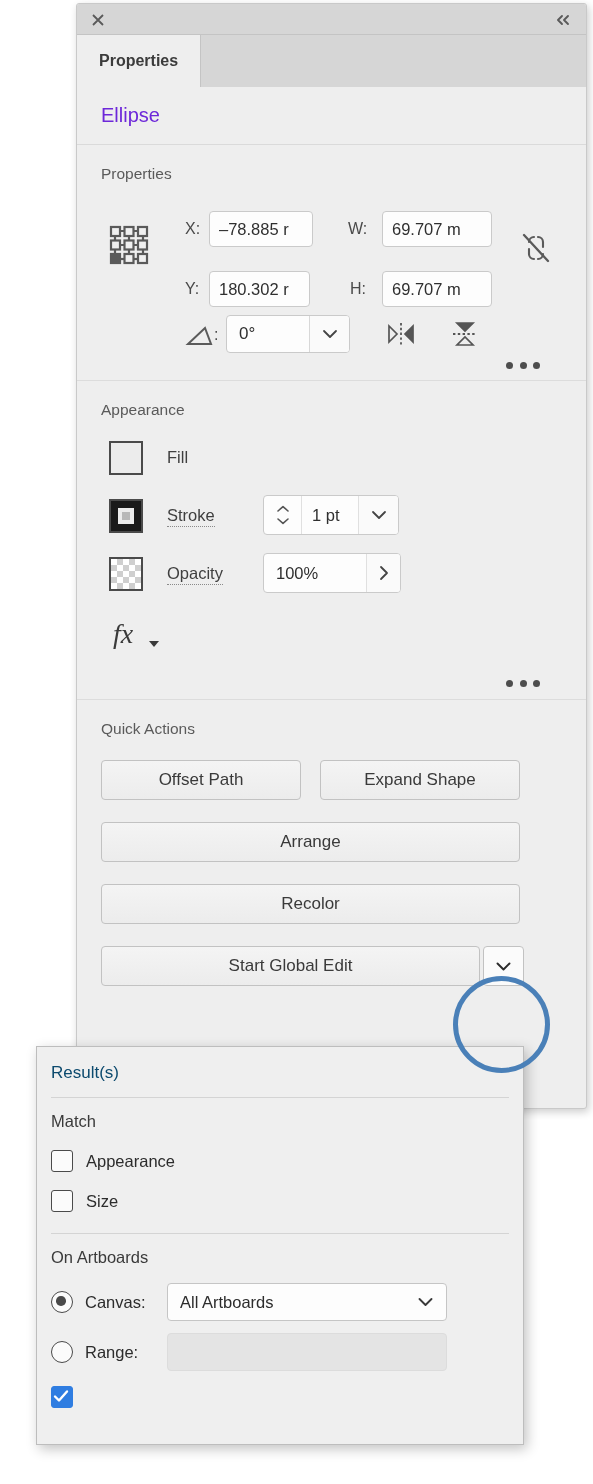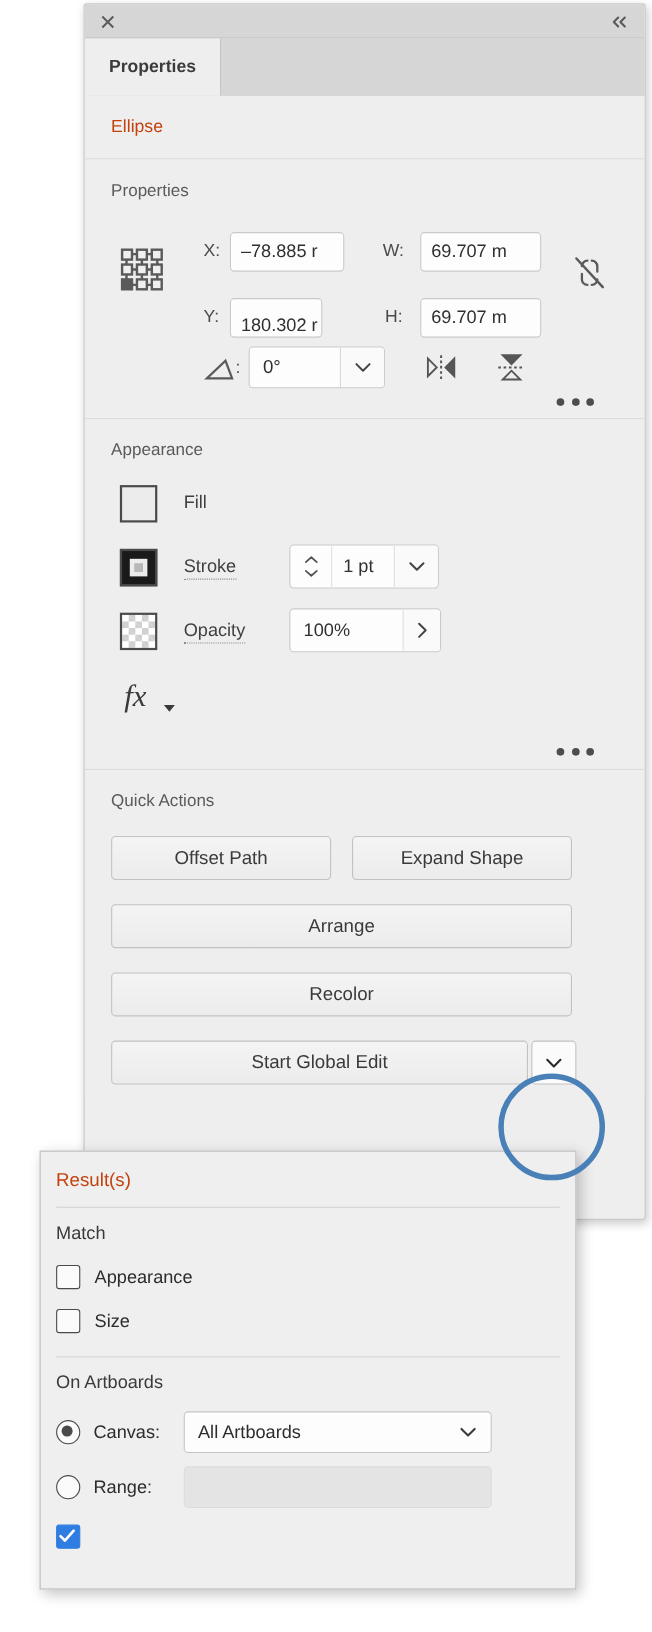--- a/index.html
+++ b/index.html
@@ -75,22 +75,22 @@
   }
   .tab-filler { flex: 1 1 auto; background: #d6d6d6; }
 
   
   .objname-row {
     height: 58px;
     display: flex; align-items: center;
     padding-left: 24px;
     background: #eeeeee;
     border-bottom: 1px solid #dadada;
-    font-size: 16px;
-    color: #c2410c;
+    font-size: 20px;
+    color: #6d28d9;
   }
 
   .section {
     position: relative;
     background: #eeeeee;
     border-bottom: 1px solid #dcdcdc;
     padding: 20px 24px 8px 24px;
   }
   .section-title {
     font-size: 15.5px;
@@ -120,21 +120,21 @@
     padding-left: 9px;
     font-size: 16.5px;
     color: #2f2f2f;
     overflow: hidden;
     white-space: nowrap;
   }
 
   .xf-x-lab { left: 84px; top: 23px; }
   .xf-x     { left: 108px; top: 14px; width: 104px; }
   .xf-y-lab { left: 84px; top: 83px; }
-  .xf-y     { left: 108px; top: 74px; width: 84px; align-items: flex-end; }
+  .xf-y     { left: 108px; top: 74px; width: 101px; }
   .xf-w-lab { left: 247px; top: 23px; }
   .xf-w     { left: 281px; top: 14px; width: 110px; }
   .xf-h-lab { left: 249px; top: 83px; }
   .xf-h     { left: 281px; top: 74px; width: 110px; }
 
   .linkbtn {
     position: absolute; left: 415px; top: 30px;
     width: 40px; height: 42px;
     display: flex; align-items: center; justify-content: center;
   }
@@ -333,21 +333,21 @@
     left: 36px; top: 1046px;
     width: 488px; height: 399px;
     background: #efefef;
     border: 1px solid #bdbdbd;
     box-shadow: 3px 4px 12px rgba(0,0,0,0.24);
     z-index: 30;
     padding: 16px 0 0 0;
   }
   .pop-title {
     font-size: 17px;
-    color: #c2410c;
+    color: #0c4a6e;
     padding: 0 0 14px 14px;
   }
   .pop-hr {
     height: 1px;
     background: #d4d4d4;
     margin: 0 14px;
   }
   .pop-sub {
     font-size: 16.5px;
     color: #3a3a3a;

